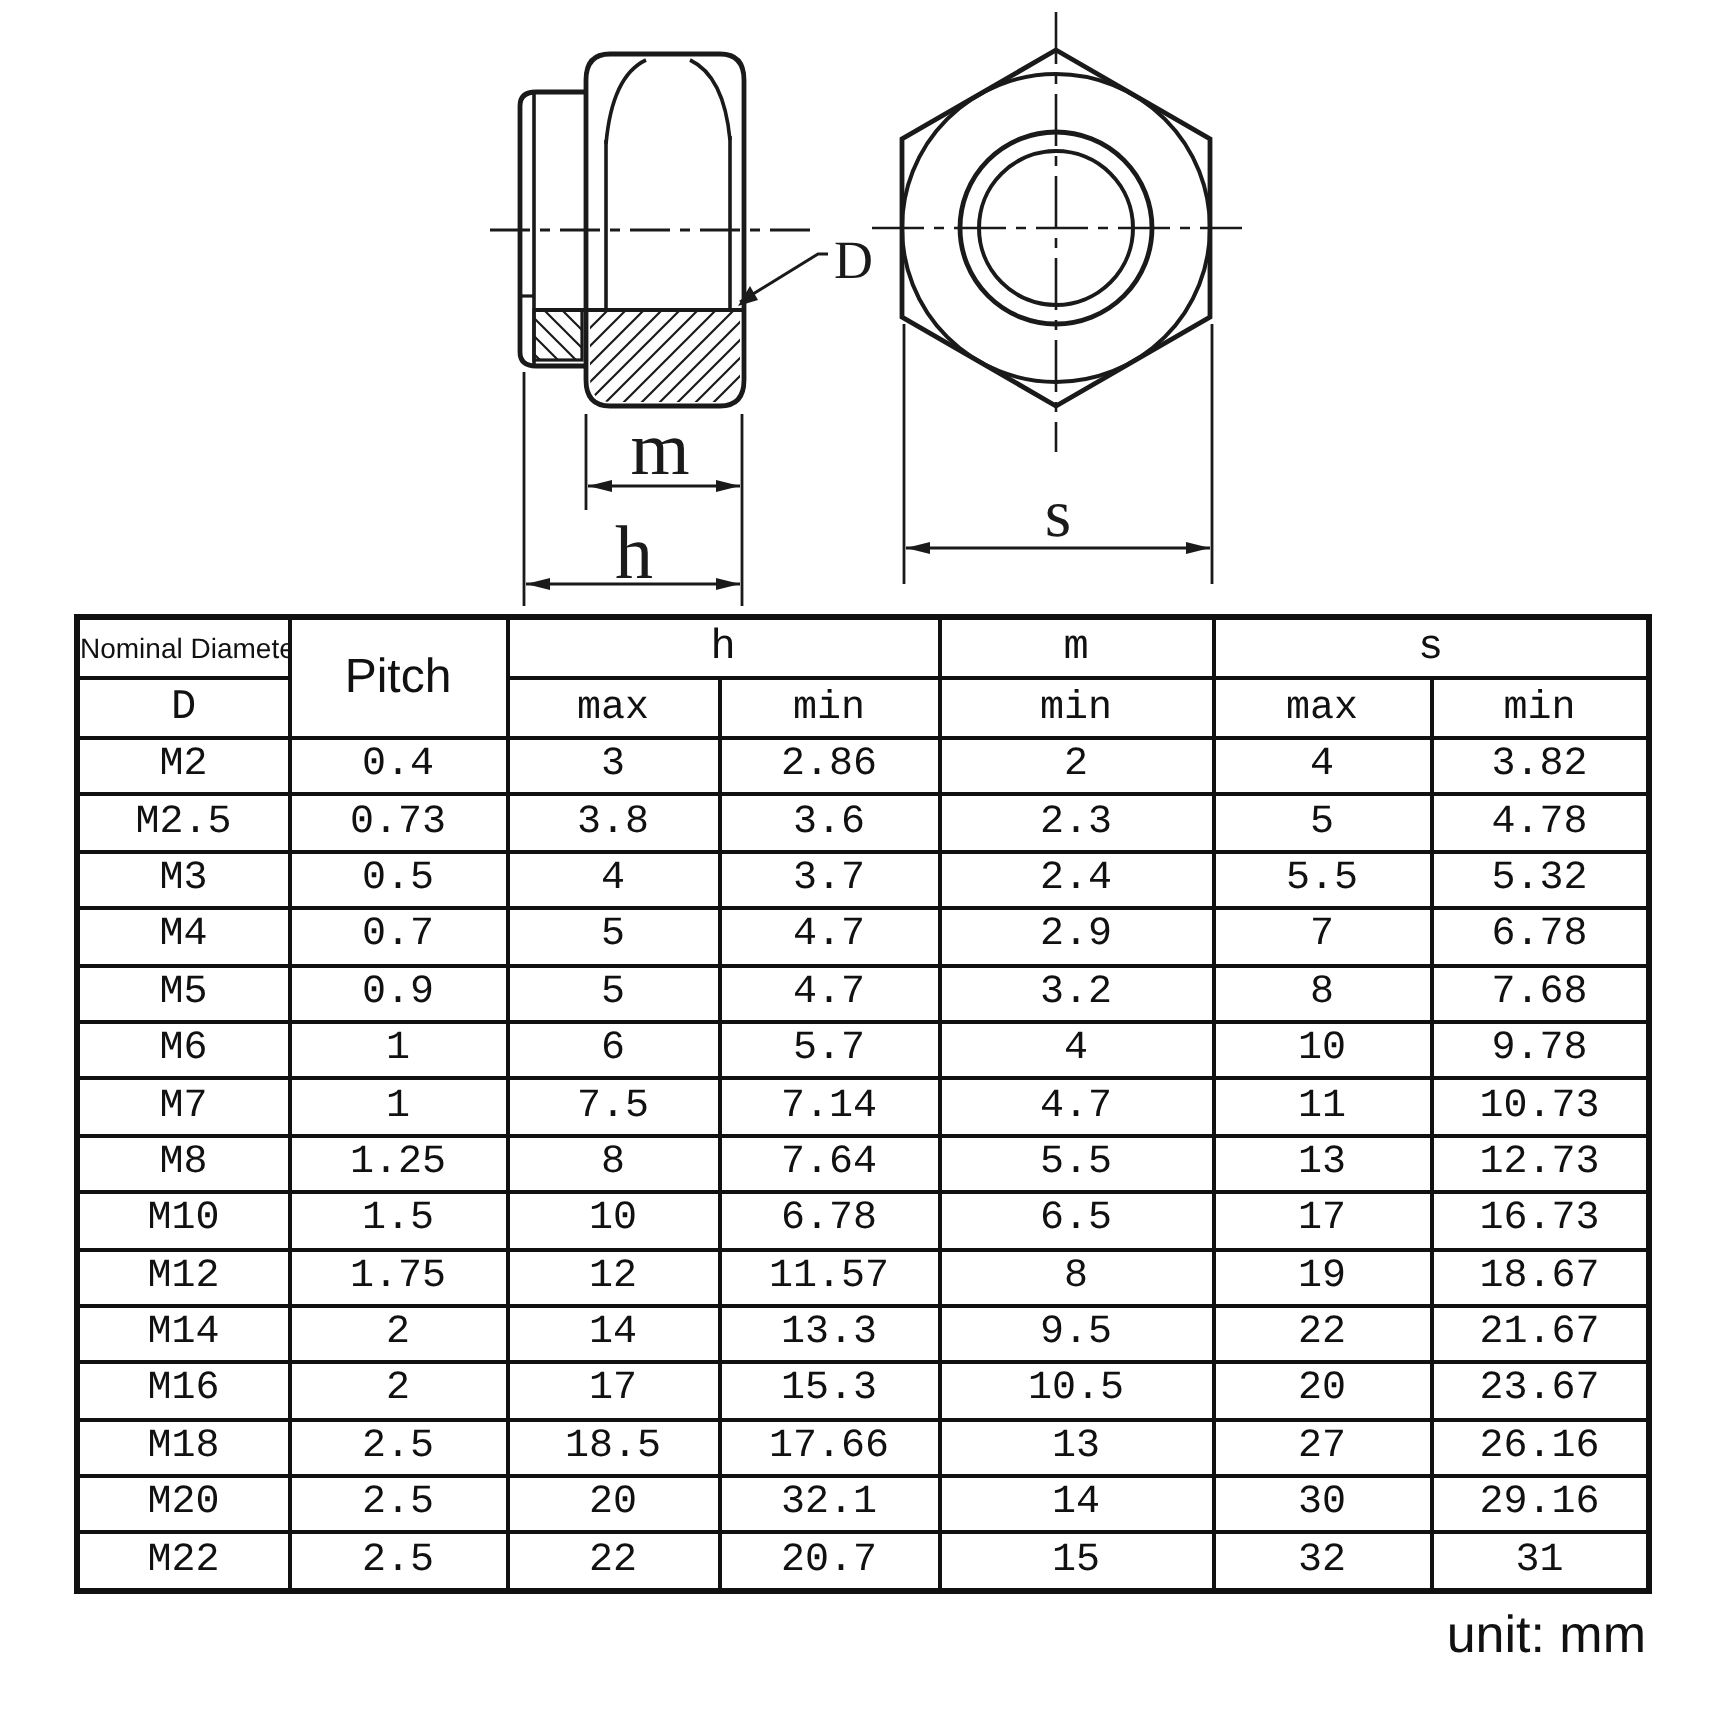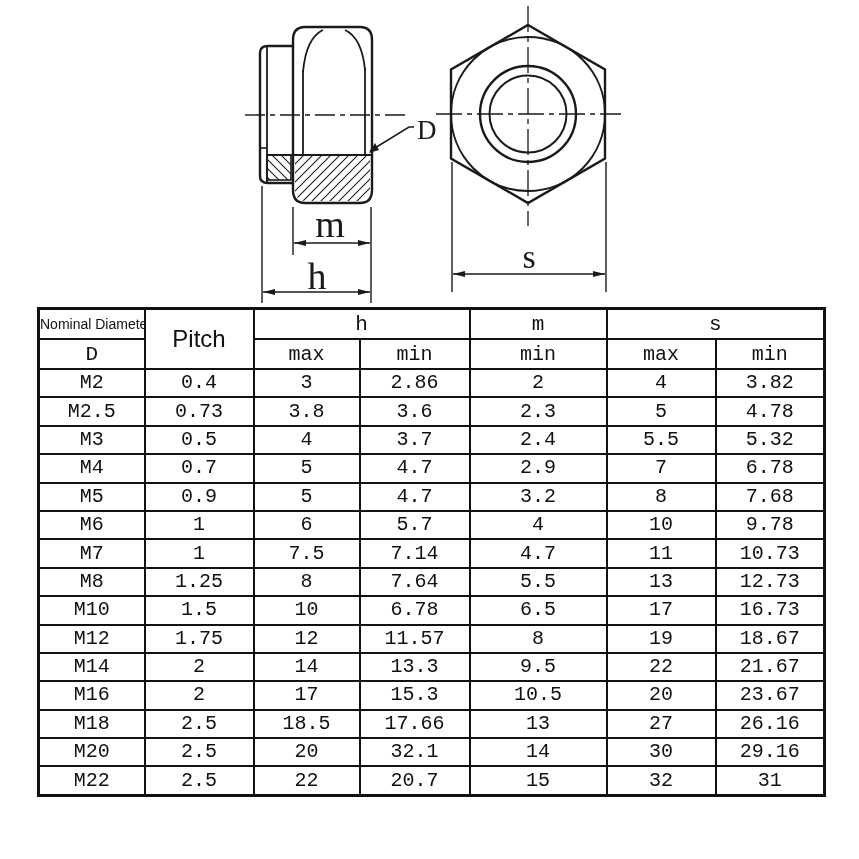--- a/index.html
+++ b/index.html
@@ -265,13 +265,14 @@
             <td>22</td>
             <td>20.7</td>
             <td>15</td>
             <td>32</td>
             <td>31</td>
           </tr>
         </tbody>
     </table>
   </div>
 
+  <div class="unit-note">unit: mm</div>
 </div>
 
 </body></html>

